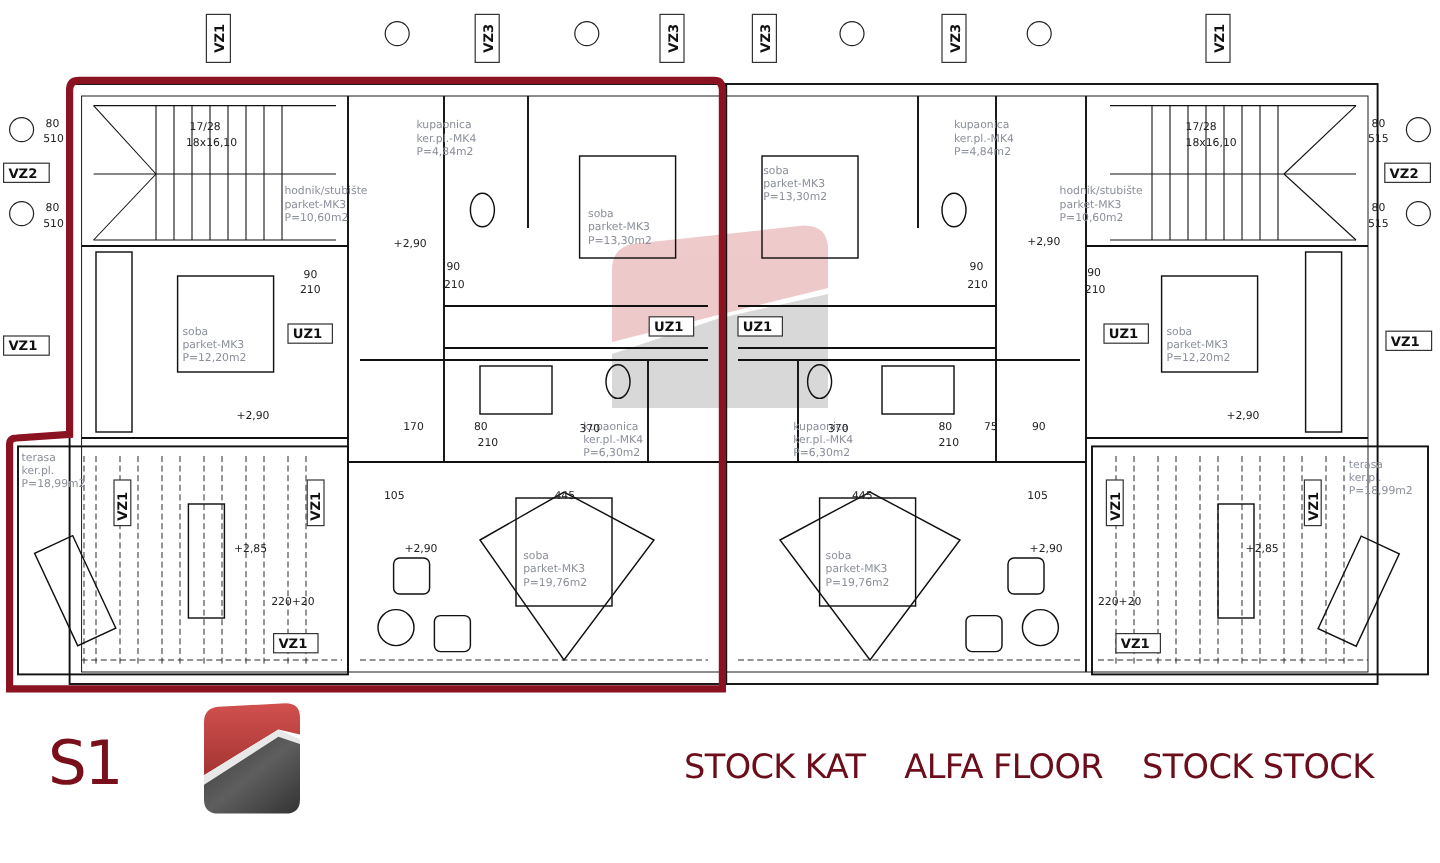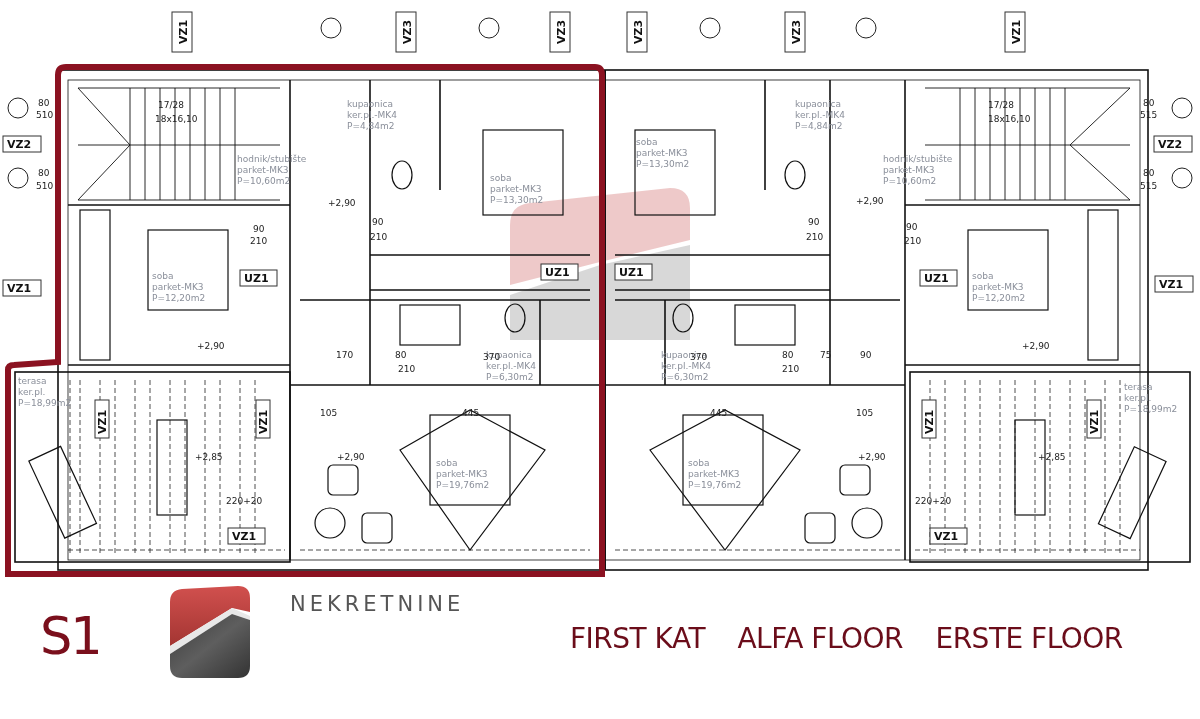--- a/index.html
+++ b/index.html
@@ -349,20 +349,19 @@
         <stop offset="0.5" stop-color="#5e5e5e"></stop>
         <stop offset="1" stop-color="#333"></stop>
       </linearGradient>
   </defs>
   <path d="M4 18 Q4 6 16 5 L72 2 Q84 2 84 14 L84 28 L66 24 L4 62 Z" fill="url(#gr)"></path>
   <path d="M4 62 L66 24 L84 32 L84 36 L66 30 L4 70 Z" fill="#e8e8e8"></path>
   <path d="M4 70 L66 30 L84 36 L84 82 Q84 94 72 94 L16 94 Q4 94 4 82 Z" fill="url(#gd)"></path>
 </svg>
 
 <div class="logo-text">
-  <div class="nek">NEKRETNINE</div>
 </div>
 
 <div class="floors">
-  <span>FIRST KAT</span>
+  <span>STOCK KAT</span>
   <span>ALFA FLOOR</span>
-  <span>ERSTE FLOOR</span>
+  <span>STOCK STOCK</span>
 </div>
 
 </body></html>

